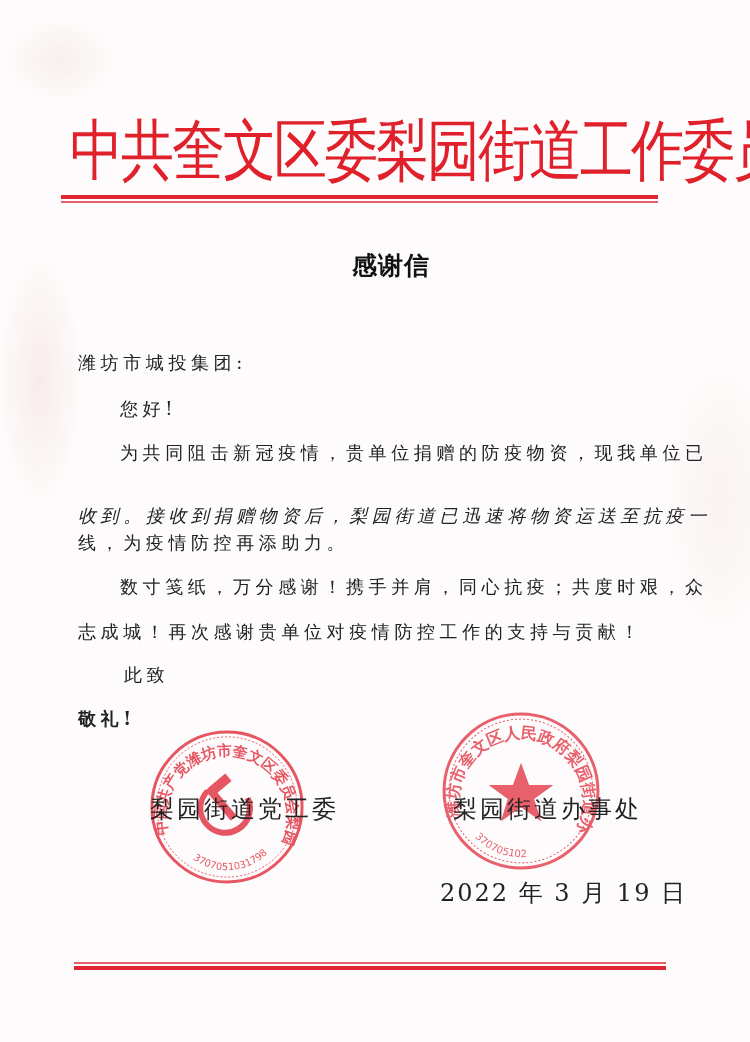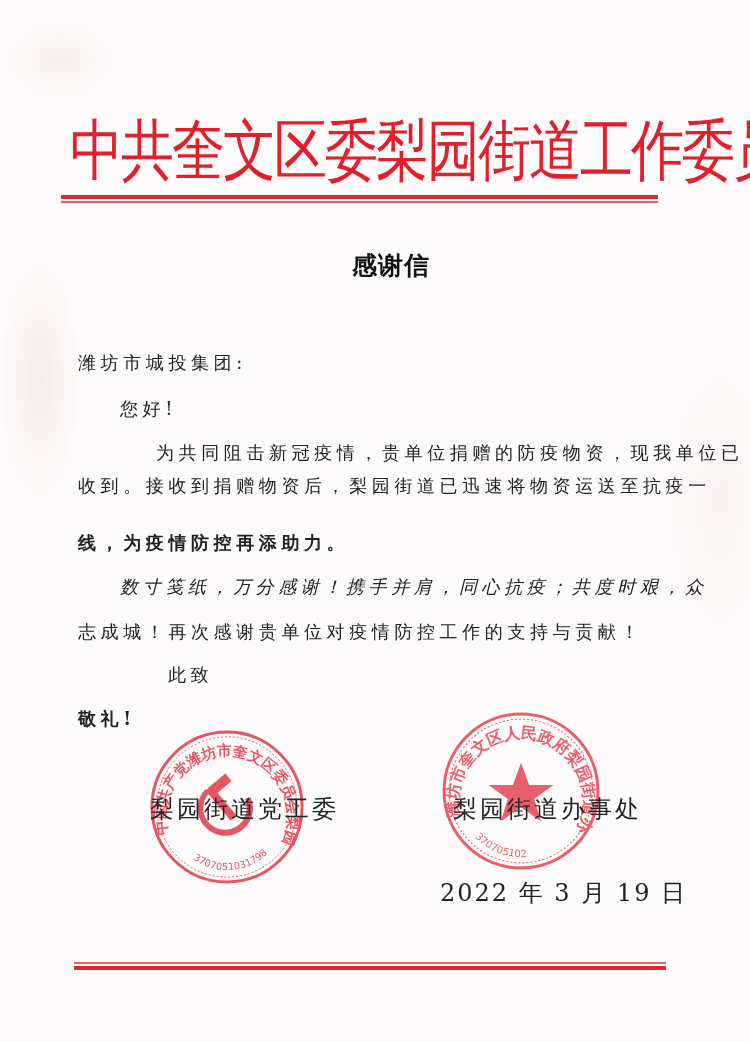--- a/index.html
+++ b/index.html
@@ -32,26 +32,26 @@
   .rule .gap { height:2px; }
   .rule .thin { height:1.5px; background:#e65f6a; }
 
   .title {
     position:absolute; left:16px; width:750px; top:249px; text-align:center;
     font-size:25px; font-weight:bold; letter-spacing:1px; color:#111;
   }
   .text { position:absolute; font-size:18px; letter-spacing:4.6px; color:#222; white-space:nowrap; }
   .salutation { left:78px; top:351px; }
   .greeting { left:120px; top:397px; }
-  .p1 { left:120px; top:441px;margin-left:36px; }
-  .p2 { left:78px; top:474px; }
-  .p3 { left:78px; top:531px;font-weight:bold; }
-  .p4 { left:120px; top:575px;font-style:italic; }
+  .p1 { left:120px; top:441px; }
+  .p2 { left:78px; top:504px;font-style:italic; }
+  .p3 { left:78px; top:531px; }
+  .p4 { left:120px; top:575px; }
   .p5 { left:78px; top:620px;text-align:right; }
-  .closing1 { left:124px; top:663px;margin-left:44px; }
+  .closing1 { left:124px; top:663px; }
   .closing2 { left:78px; top:707px;font-weight:bold; }
 
   .seal { position:absolute; }
   .seal-left { left:148px; top:728px; width:158px; height:158px; }
   .seal-right { left:440px; top:710px; width:162px; height:162px; }
 
   .sign { position:absolute; font-size:24px; letter-spacing:3px; color:#222; white-space:nowrap; }
   .sign-party { left:150px; top:793px; }
   .sign-office { left:453px; top:793px; }
   .sign-date { left:440px; top:877px; letter-spacing:2px; }

